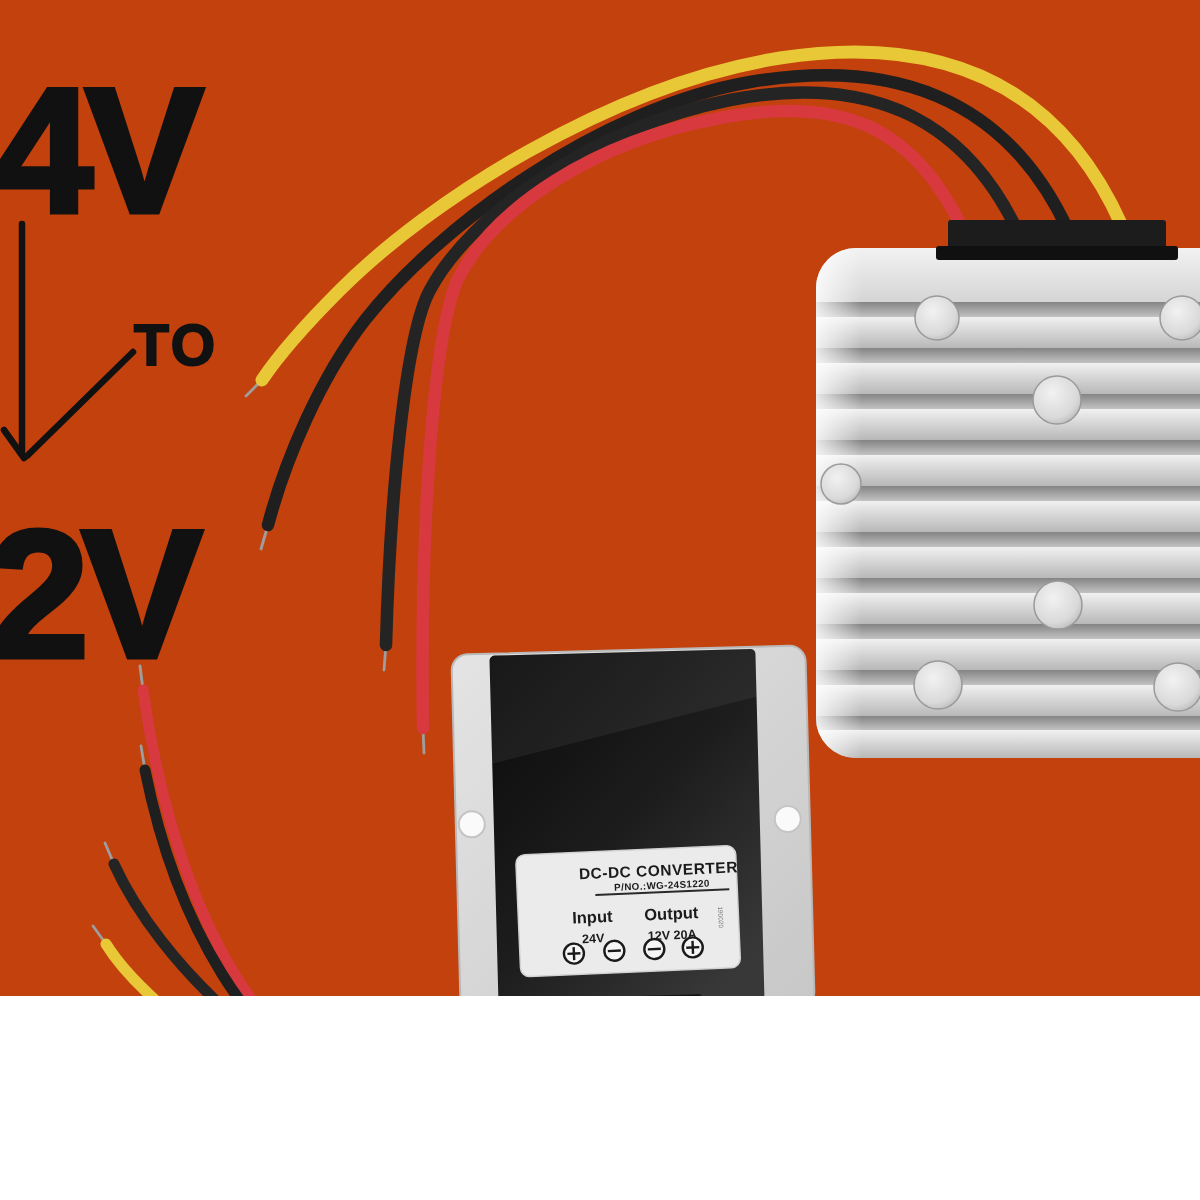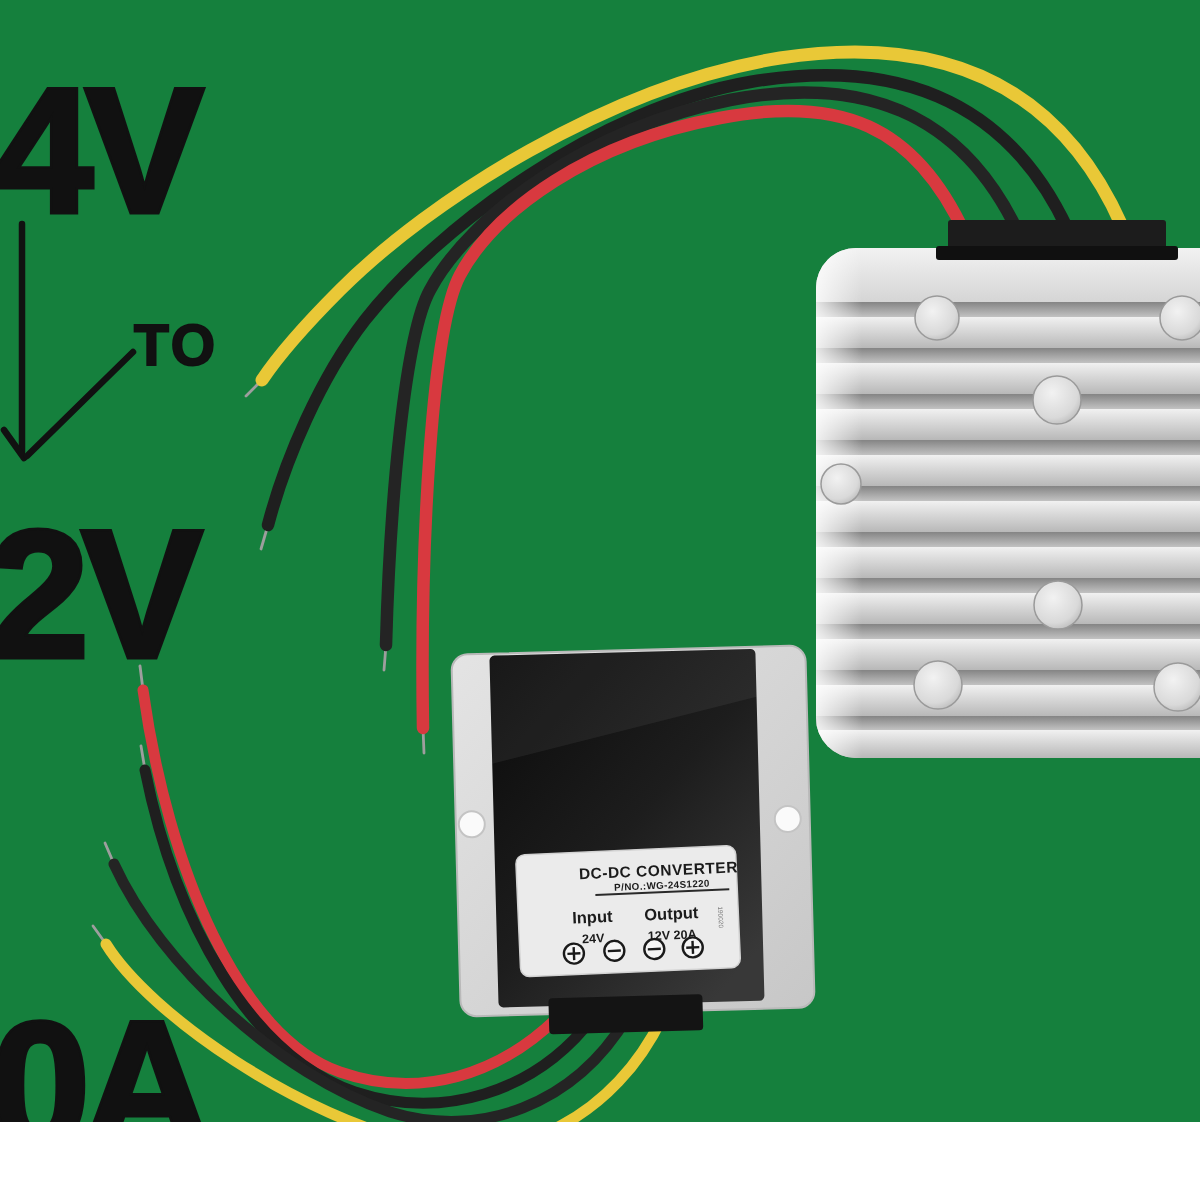--- a/index.html
+++ b/index.html
@@ -1,19 +1,19 @@
 <!DOCTYPE html>
 <html><head>
 <meta charset="utf-8">
 <style>
   html, body { margin: 0; padding: 0; background: #ffffff; }
   .stage {
     position: relative;
-    width: 1200px; height: 1122px;
-    background: #15803d;
+    width: 1200px; height: 996px;
+    background: #c2410c;
     overflow: hidden;
     font-family: "Liberation Sans", "DejaVu Sans", sans-serif;
   }
   svg { display: block; }
   .bigtxt {
     font-family: "Liberation Sans", "DejaVu Sans", sans-serif;
     font-weight: bold;
     fill: #111111;
     stroke: #111111;
     paint-order: stroke;

